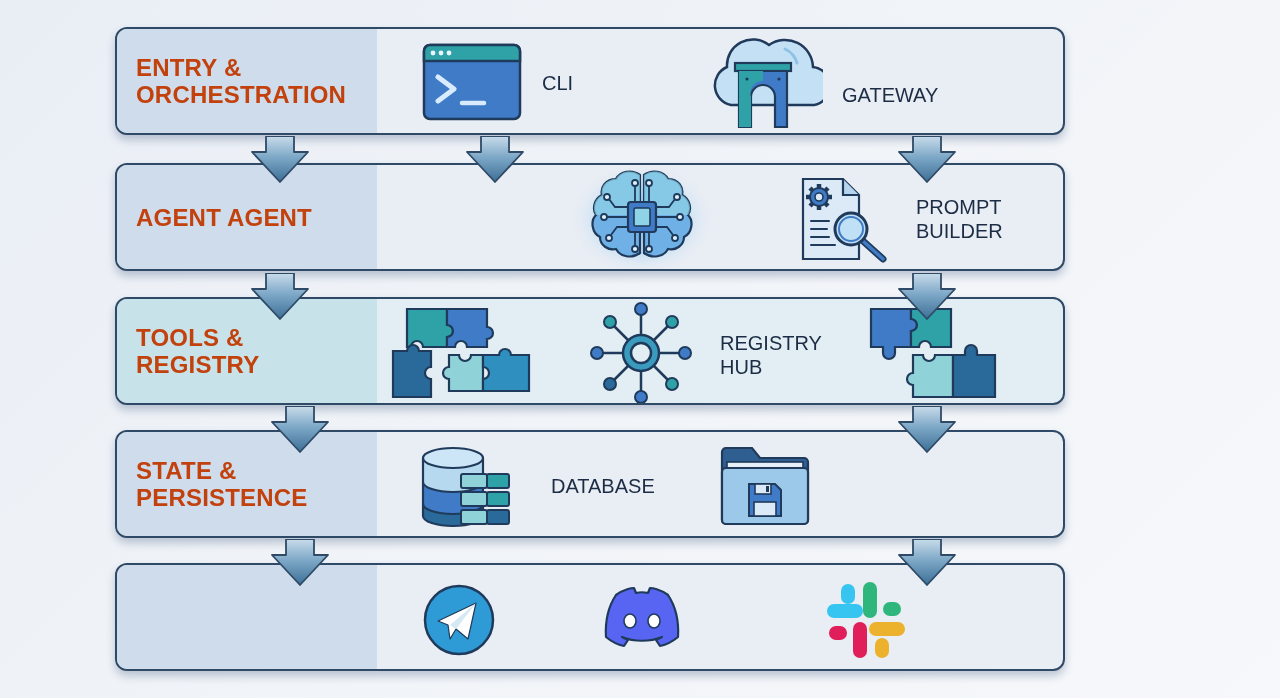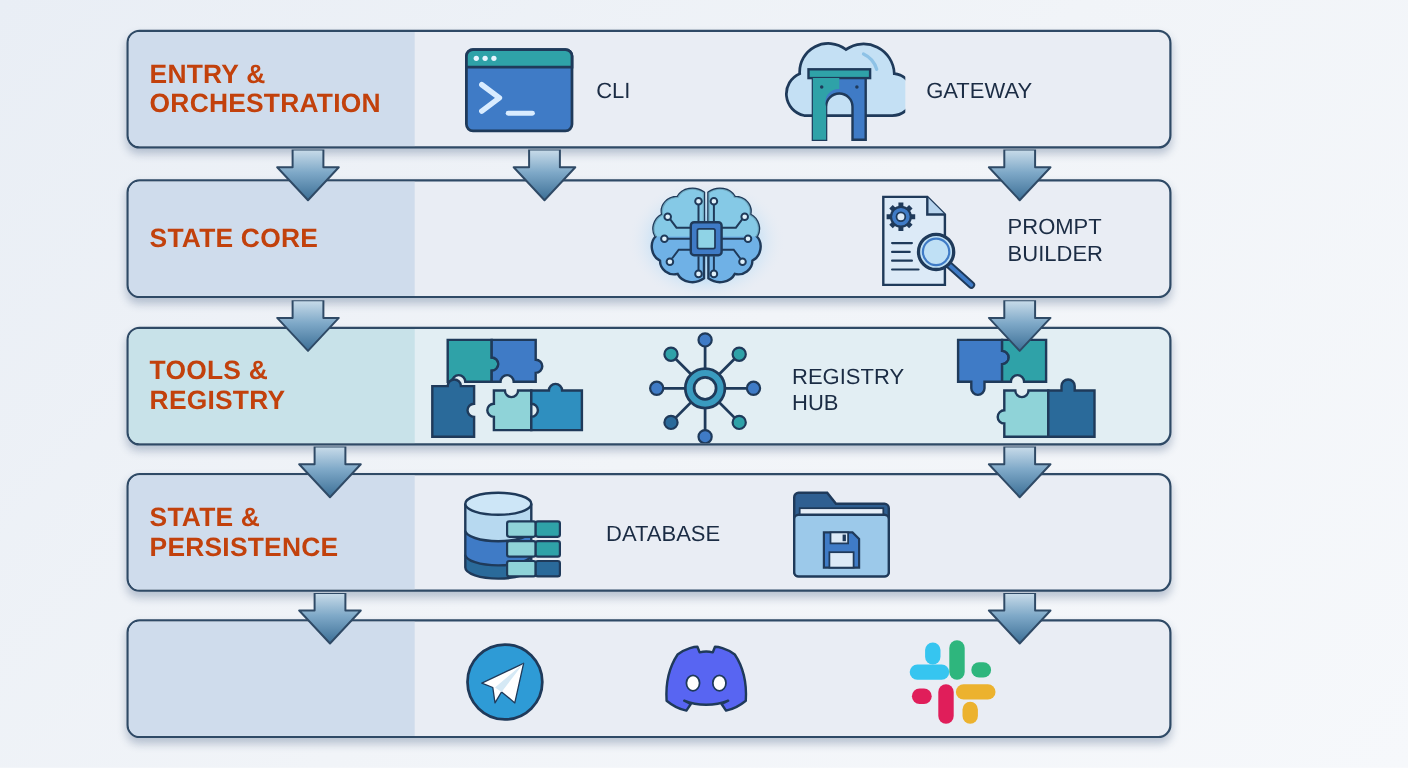--- a/index.html
+++ b/index.html
@@ -92,26 +92,26 @@
 
   <svg class="icon" style="left:590px;top:6px;" width="116" height="94" viewBox="0 0 116 94">
     <path d="M24 70 a20 20 0 0 1 -4 -38 a26 26 0 0 1 42 -22 a28 28 0 0 1 44 22 a18 18 0 0 1 -4 38 z" fill="#c4e0f4" stroke="#1f3a5a" stroke-width="2.5"></path>
     <path d="M78 14 a22 22 0 0 1 12 14" fill="none" stroke="#8ec2e6" stroke-width="3" stroke-linecap="round"></path>
     <rect x="28" y="28" width="56" height="8" fill="#2fa2a8" stroke="#1f3a5a" stroke-width="2.2"></rect>
     <path d="M32 36 h48 v56 h-12 v-30 a12 12 0 0 0 -24 0 v30 h-12 z" fill="#3f7bc6" stroke="#1f3a5a" stroke-width="2.2"></path>
     <path d="M32 36 h24 v10 a12 12 0 0 0 -12 16 v30 h-12 z" fill="#2fa2a8" stroke="none"></path>
     <circle cx="40" cy="44" r="1.6" fill="#1f3a5a"></circle>
     <circle cx="72" cy="44" r="1.6" fill="#1f3a5a"></circle>
   </svg>
-  <div class="item-label" style="left:725px;top:42px;">GATEWAY</div>
+  <div class="item-label" style="left:725px;top:54px;">GATEWAY</div>
 </div>
 
 <div class="row" style="top:163px;">
   <div class="label-pane"></div>
-  <div class="row-label">STATE CORE</div>
+  <div class="row-label">AGENT AGENT</div>
 
   <svg class="icon" style="left:448px;top:-4px;" width="154" height="116" viewBox="0 0 154 116">
     <ellipse cx="77" cy="58" rx="72" ry="56" fill="url(#glowGrad)"></ellipse>
     <path d="M75 14 c-8 -6 -20 -4 -24 4 c-10 0 -16 8 -14 16 c-8 4 -10 14 -6 20 c-6 6 -4 18 4 22 c0 8 8 14 16 12 c4 8 16 10 24 4 z" fill="#6fb1e6" stroke="#1f3a5a" stroke-width="2.2"></path>
     <path d="M79 14 c8 -6 20 -4 24 4 c10 0 16 8 14 16 c8 4 10 14 6 20 c6 6 4 18 -4 22 c0 8 -8 14 -16 12 c-4 8 -16 10 -24 4 z" fill="#6fb1e6" stroke="#1f3a5a" stroke-width="2.2"></path>
     <path d="M75 14 c-8 -6 -20 -4 -24 4 c-10 0 -16 8 -14 16 c-8 4 -10 14 -6 20 h44z" fill="#8fd3e6" opacity="0.7"></path>
     <path d="M79 14 c8 -6 20 -4 24 4 c10 0 16 8 14 16 c8 4 10 14 6 20 h-44z" fill="#8fd3e6" opacity="0.7"></path>
     <g fill="none" stroke="#1f3a5a" stroke-width="1.8">
       <path d="M64 46 h-14 l-6 -8"></path>
         <circle cx="42" cy="36" r="3" fill="#dff1fb"></circle>

